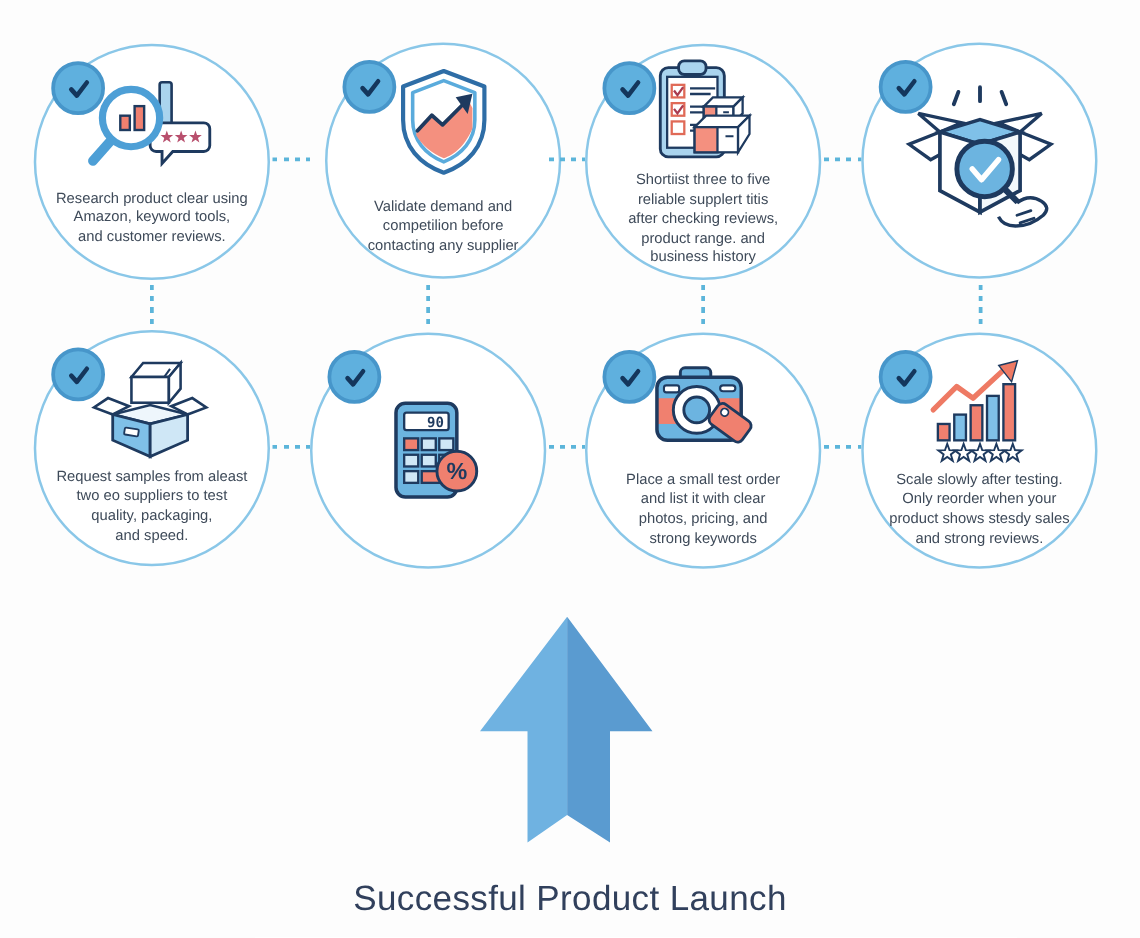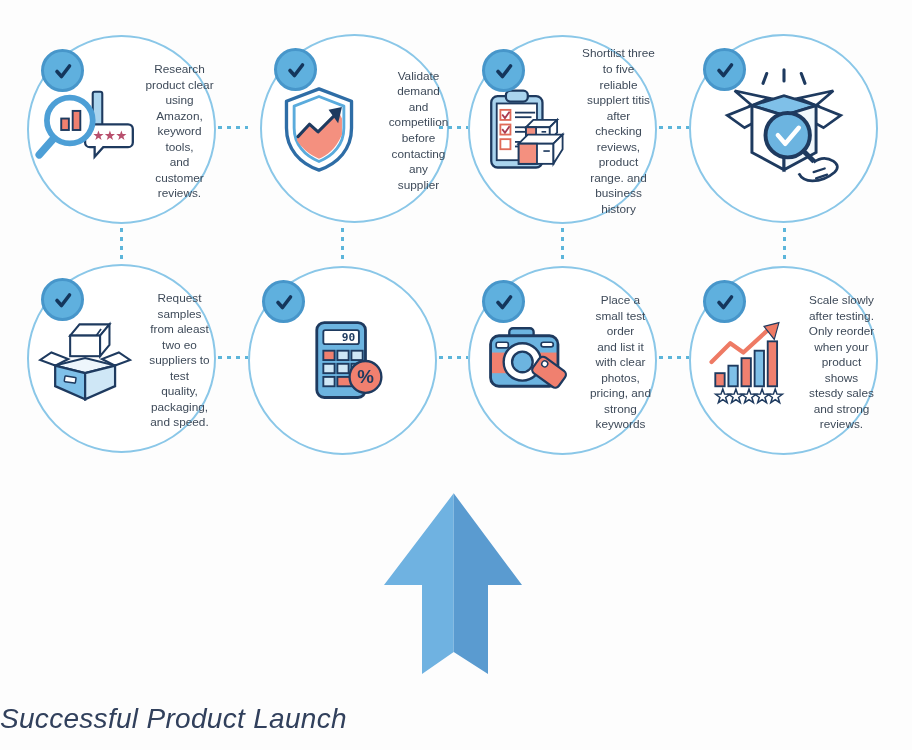--- a/index.html
+++ b/index.html
@@ -1,30 +1,30 @@
 <!DOCTYPE html>
 <html><head>
 <meta charset="utf-8">
 <style>
   html,body{margin:0;padding:0;background:#fff;}
   .canvas{position:relative;width:912px;height:750px;background:#fdfdfd;overflow:hidden;
           font-family:"Liberation Sans", sans-serif;}
   .step{position:absolute;width:185px;height:185px;border:2.5px solid #8ac7e8;border-radius:50%;
-        background:#fff;display:flex;align-items:center;justify-content:center;}
+        background:#fff;display:flex;flex-direction:column;align-items:center;justify-content:center;}
   .badge{position:absolute;left:12px;top:12px;width:37px;height:37px;border-radius:50%;
          background:#5fb0de;border:3px solid #4796ca;display:flex;align-items:center;justify-content:center;}
   .badge svg{width:24px;height:24px;}
   .icon{display:flex;align-items:center;justify-content:flex-end;}
   .caption{font-size:11.8px;line-height:1.32;color:#3e4a59;text-align:center;
            white-space:pre-line;margin-top:5px;}
   .dot-h{position:absolute;height:3px;background:repeating-linear-gradient(90deg,#5cb5da 0 4px,transparent 4px 9px);}
   .dot-v{position:absolute;width:3px;background:repeating-linear-gradient(180deg,#5cb5da 0 4px,transparent 4px 9px);}
   .arrow{position:absolute;left:378px;top:489px;}
-  .title{position:absolute;top:703px;left:0;width:100%;text-align:left;
-         font-size:28px;font-weight:500;color:#31405c;letter-spacing:0.3px;font-style:italic;}
+  .title{position:absolute;top:703px;left:0;width:100%;text-align:center;
+         font-size:28px;font-weight:500;color:#31405c;letter-spacing:0.3px;}
 </style>
 </head>
 <body>
 
 <div class="canvas">
 
   <svg width="0" height="0" style="position:absolute">
     <defs>
       <path id="star" d="M0,-7 L1.65,-2.27 L6.66,-2.16 L2.66,0.87 L4.11,5.66 L0,2.8 L-4.11,5.66 L-2.66,0.87 L-6.66,-2.16 L-1.65,-2.27 Z"></path>
     </defs>

